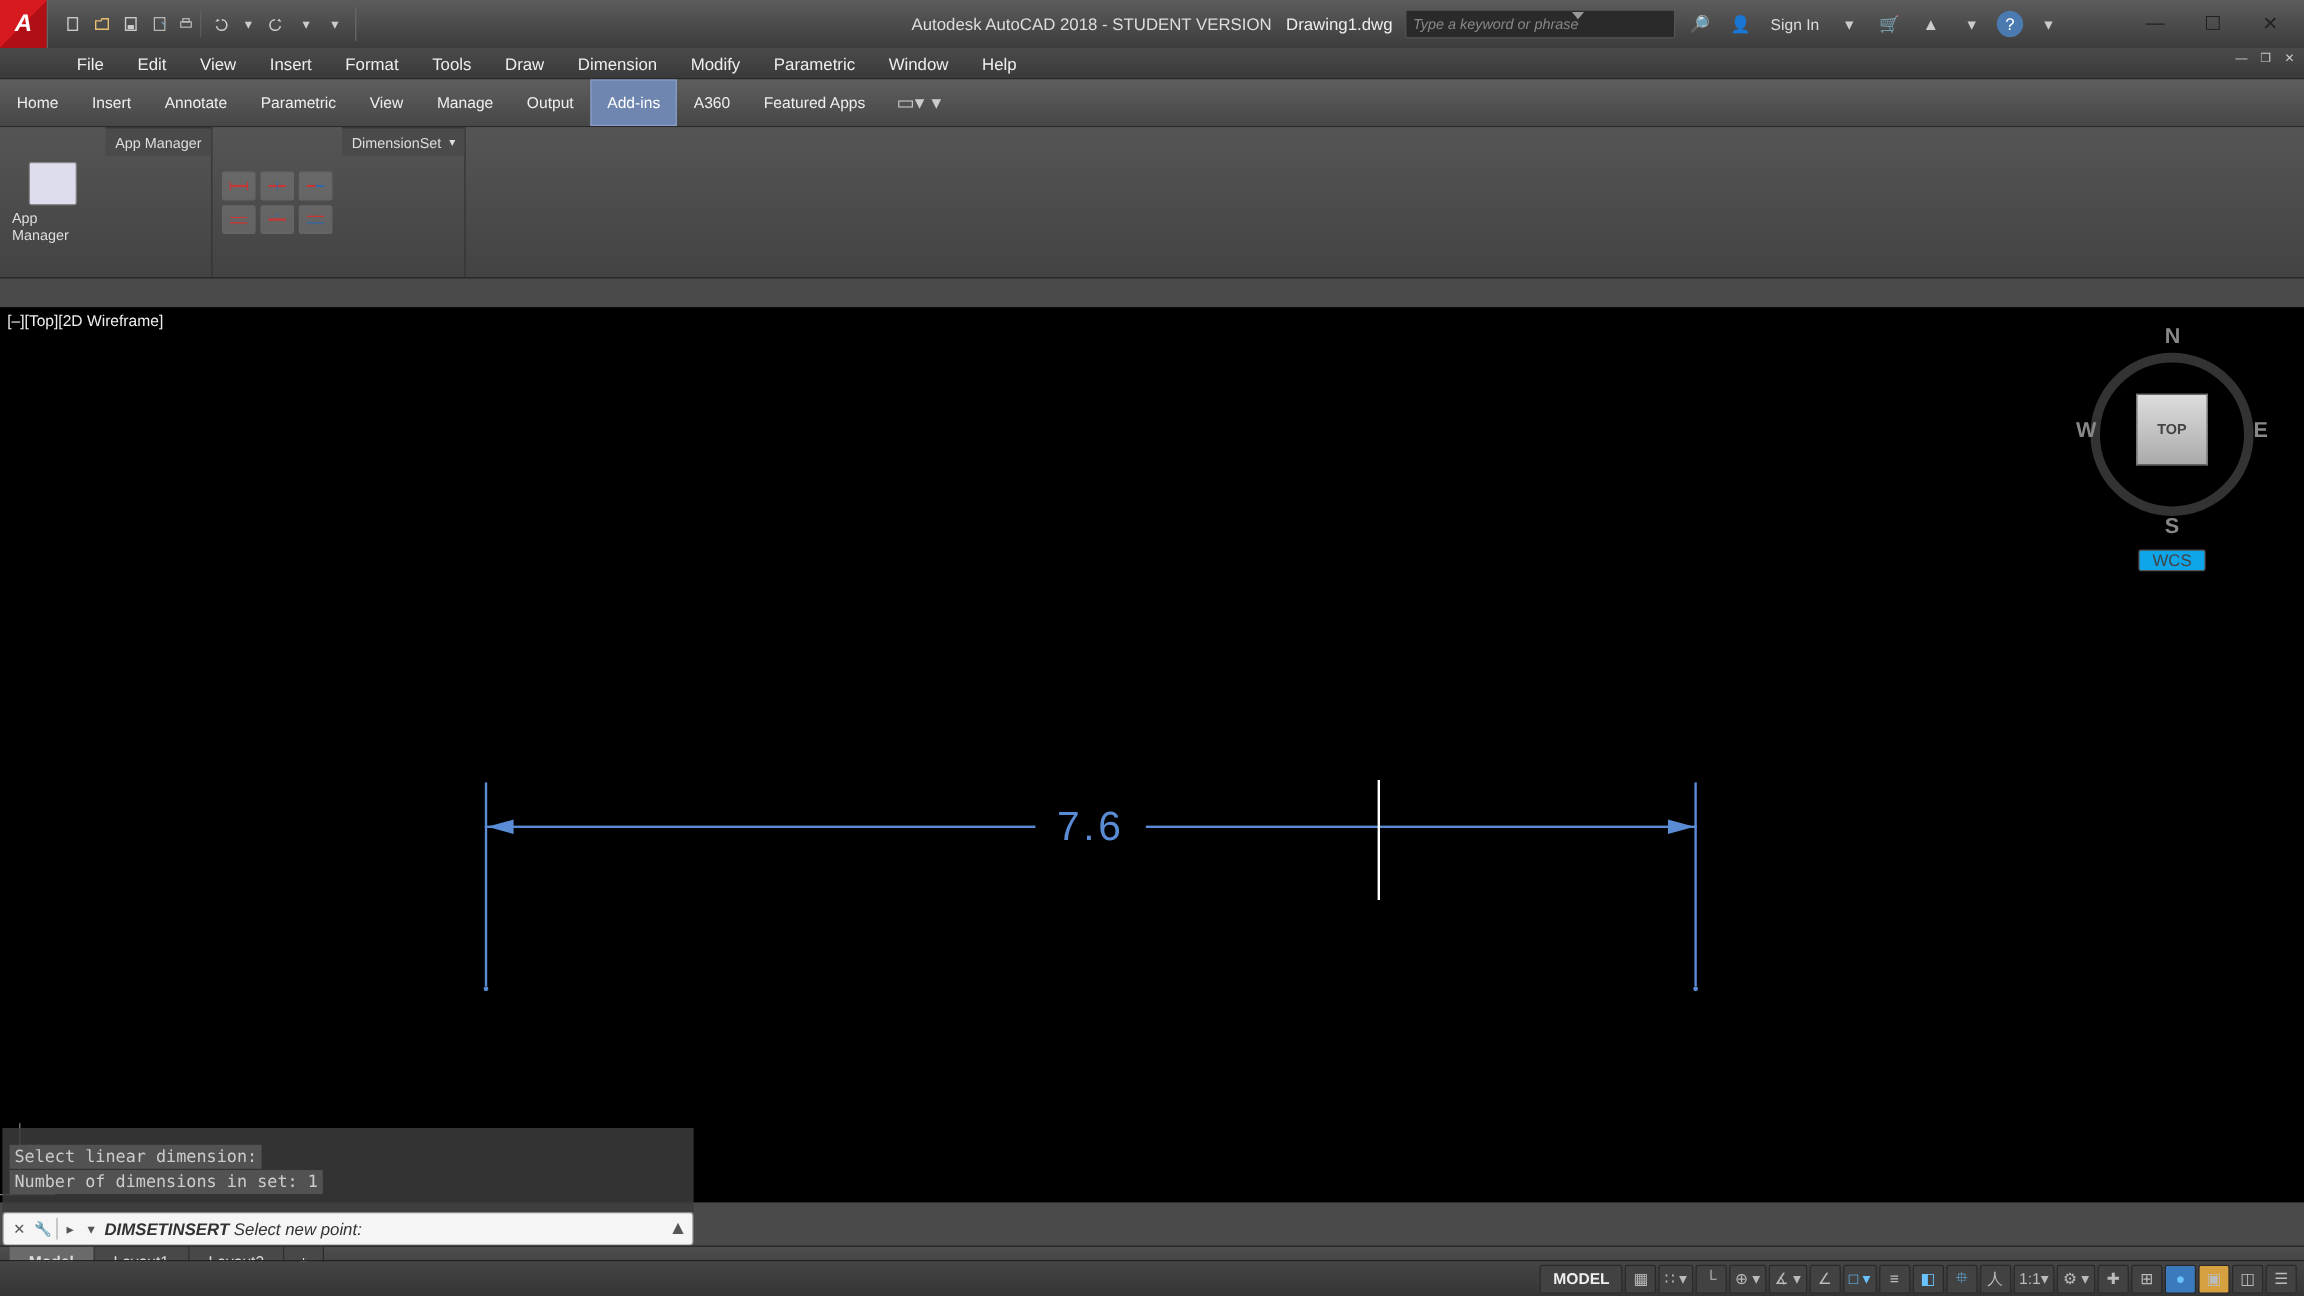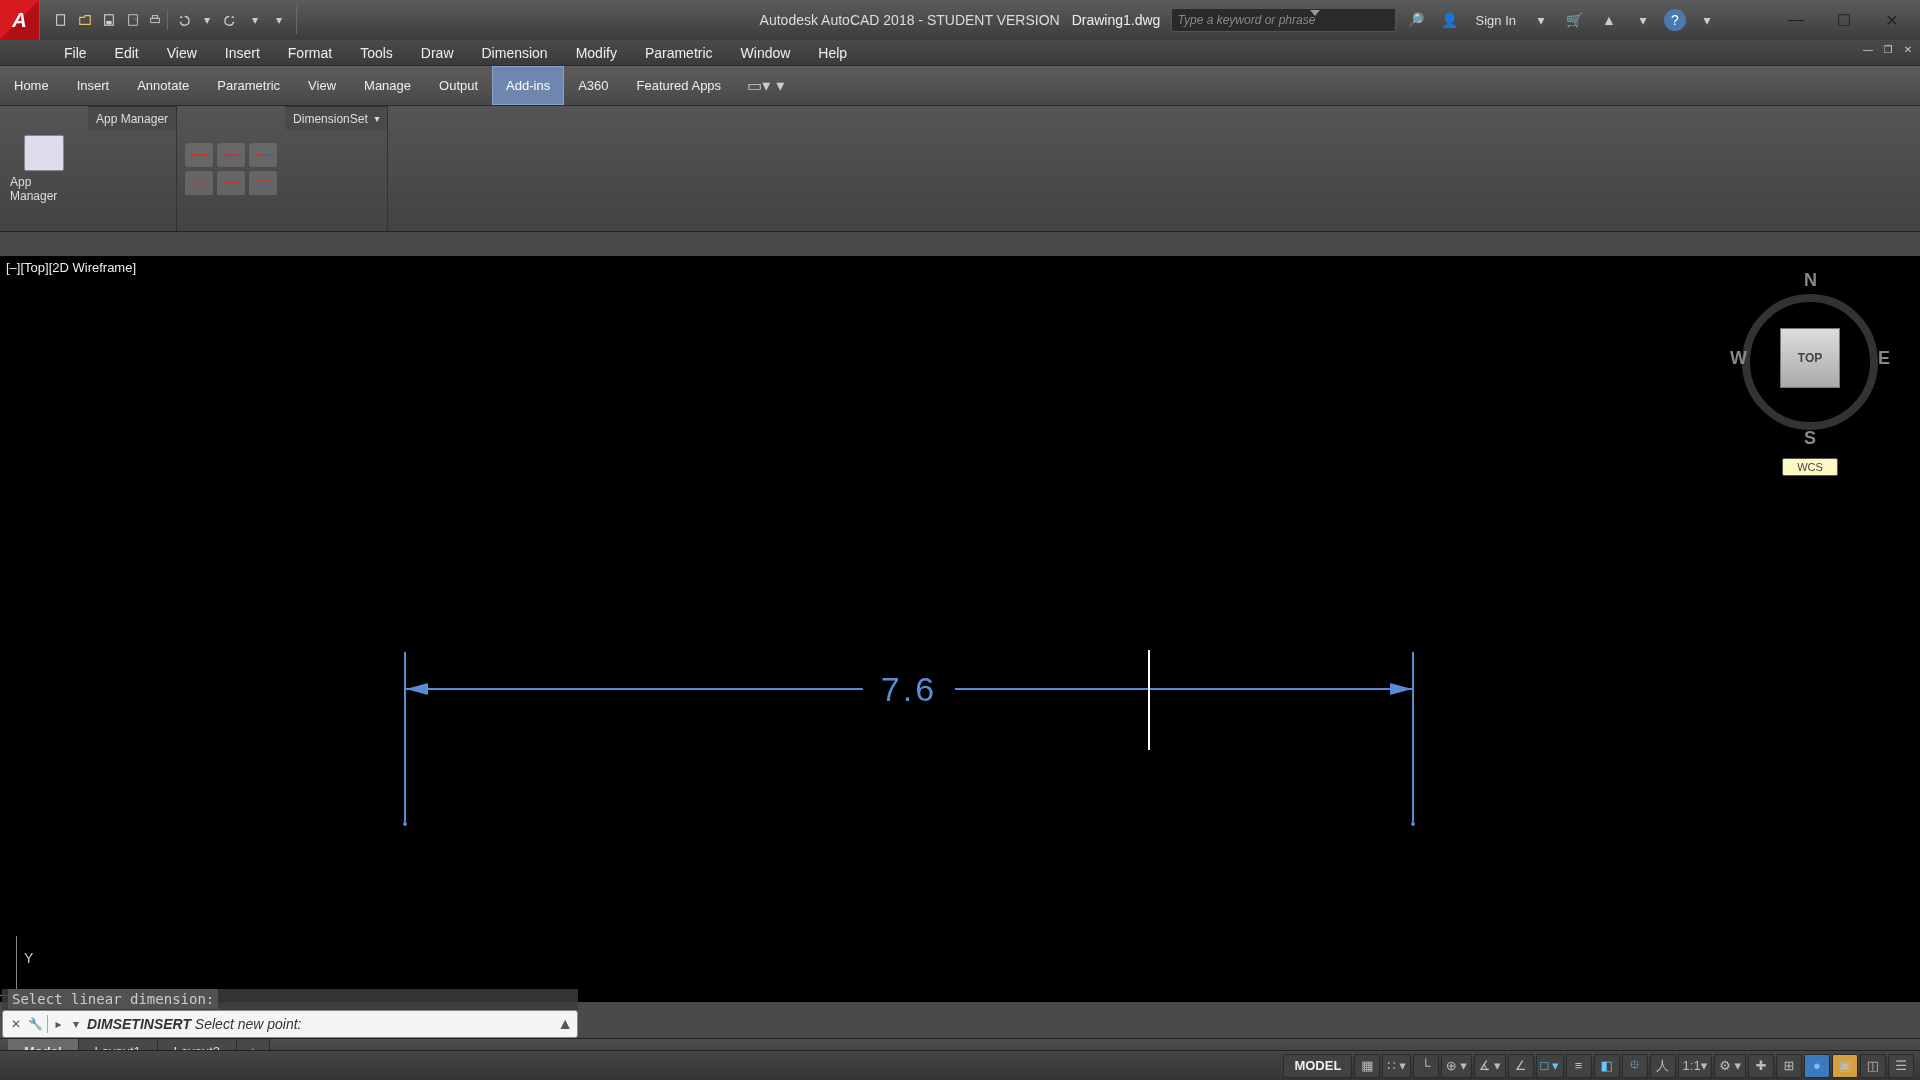--- a/index.html
+++ b/index.html
@@ -66,25 +66,25 @@
 
 
 .viewcube { position: absolute; top: 12px; right: 30px; width: 160px; height: 200px; }
 .vc-ring { position: absolute; top: 26px; left: 12px; width: 136px; height: 136px; border: 8px solid #333; border-radius: 50%; }
 .vc-face { position: absolute; top: 60px; left: 50px; width: 60px; height: 60px; background: linear-gradient(#ddd, #aaa); border: 1px solid #777; display: flex; align-items: center; justify-content: center; font-size: 12px; font-weight: bold; color: #444; }
 .vc-dir { position: absolute; color: #888; font-size: 18px; font-weight: bold; }
 .vc-n { top: 2px; left: 74px; }
 .vc-s { top: 160px; left: 74px; }
 .vc-w { top: 80px; left: 0; }
 .vc-e { top: 80px; right: 0; }
-.vc-wcs { position: absolute; top: 190px; left: 52px; width: 56px; height: 18px; background: #fef9c3; border: 1px solid #555; border-radius: 2px; font-size: 11px; color: #444; display: flex; align-items: center; justify-content: center; }
+.vc-wcs { position: absolute; top: 190px; left: 52px; width: 56px; height: 18px; background: #0ea5e9; border: 1px solid #555; border-radius: 2px; font-size: 14px; color: #444; display: flex; align-items: center; justify-content: center; }
 
 
 .cmd-wrap { position: absolute; bottom: 42px; left: 2px; width: 576px; }
-.cmd-hist { background: rgba(60,60,60,0.85); padding: 0 6px; text-decoration: underline; }
+.cmd-hist { background: rgba(60,60,60,0.85); padding: 14px 6px; text-decoration: underline; }
 .cmd-hist-line { display: inline-block; background: #555e; color: #ccc; font-family: Consolas, monospace; font-size: 14px; padding: 2px 4px; margin-bottom: 1px; }
 .cmd-line { height: 28px; background: #f5f5f5; display: flex; align-items: center; padding: 0 4px; border: 1px solid #888; border-radius: 3px; }
 .cmd-line .cbtn { width: 18px; height: 18px; display: flex; align-items: center; justify-content: center; color: #555; font-size: 12px; cursor: pointer; margin-right: 2px; }
 .cmd-line .ctext { flex: 1; font-family: Consolas, monospace; font-size: 14px; color: #333; font-style: italic; }
 .cmd-line .ctext .cmd-name { font-weight: bold; }
 .cmd-line .cup { cursor: pointer; color: #555; }
 
 
 .layout-tabs { position: absolute; bottom: 16px; left: 0; right: 0; height: 26px; background: linear-gradient(#4e4e4e, #3a3a3a); display: flex; align-items: stretch; padding-left: 8px; border-top: 1px solid #222; }
 .layout-tab { padding: 0 16px; color: #ddd; font-size: 13px; display: flex; align-items: center; cursor: pointer; border-right: 1px solid #2a2a2a; background: #484848; }
@@ -290,20 +290,21 @@
     <div class="vc-dir vc-s">S</div>
     <div class="vc-dir vc-w">W</div>
     <div class="vc-dir vc-e">E</div>
     <div class="vc-wcs">WCS</div>
   </div>
 </div>
 
 <div class="cmd-wrap">
   <div class="cmd-hist">
     <div><span class="cmd-hist-line">Select linear dimension:</span></div>
+    <div><span class="cmd-hist-line">Number of dimensions in set: 1</span></div>
   </div>
   <div class="cmd-line">
     <span class="cbtn">✕</span>
     <span class="cbtn">🔧</span>
     <span class="cbtn" style="border-left:1px solid #aaa;padding-left:4px;">▸</span>
     <span class="cbtn">▾</span>
     <span class="ctext"><span class="cmd-name">DIMSETINSERT</span><span> Select new point:</span></span>
     <span class="cup">▲</span>
   </div>
 </div>

